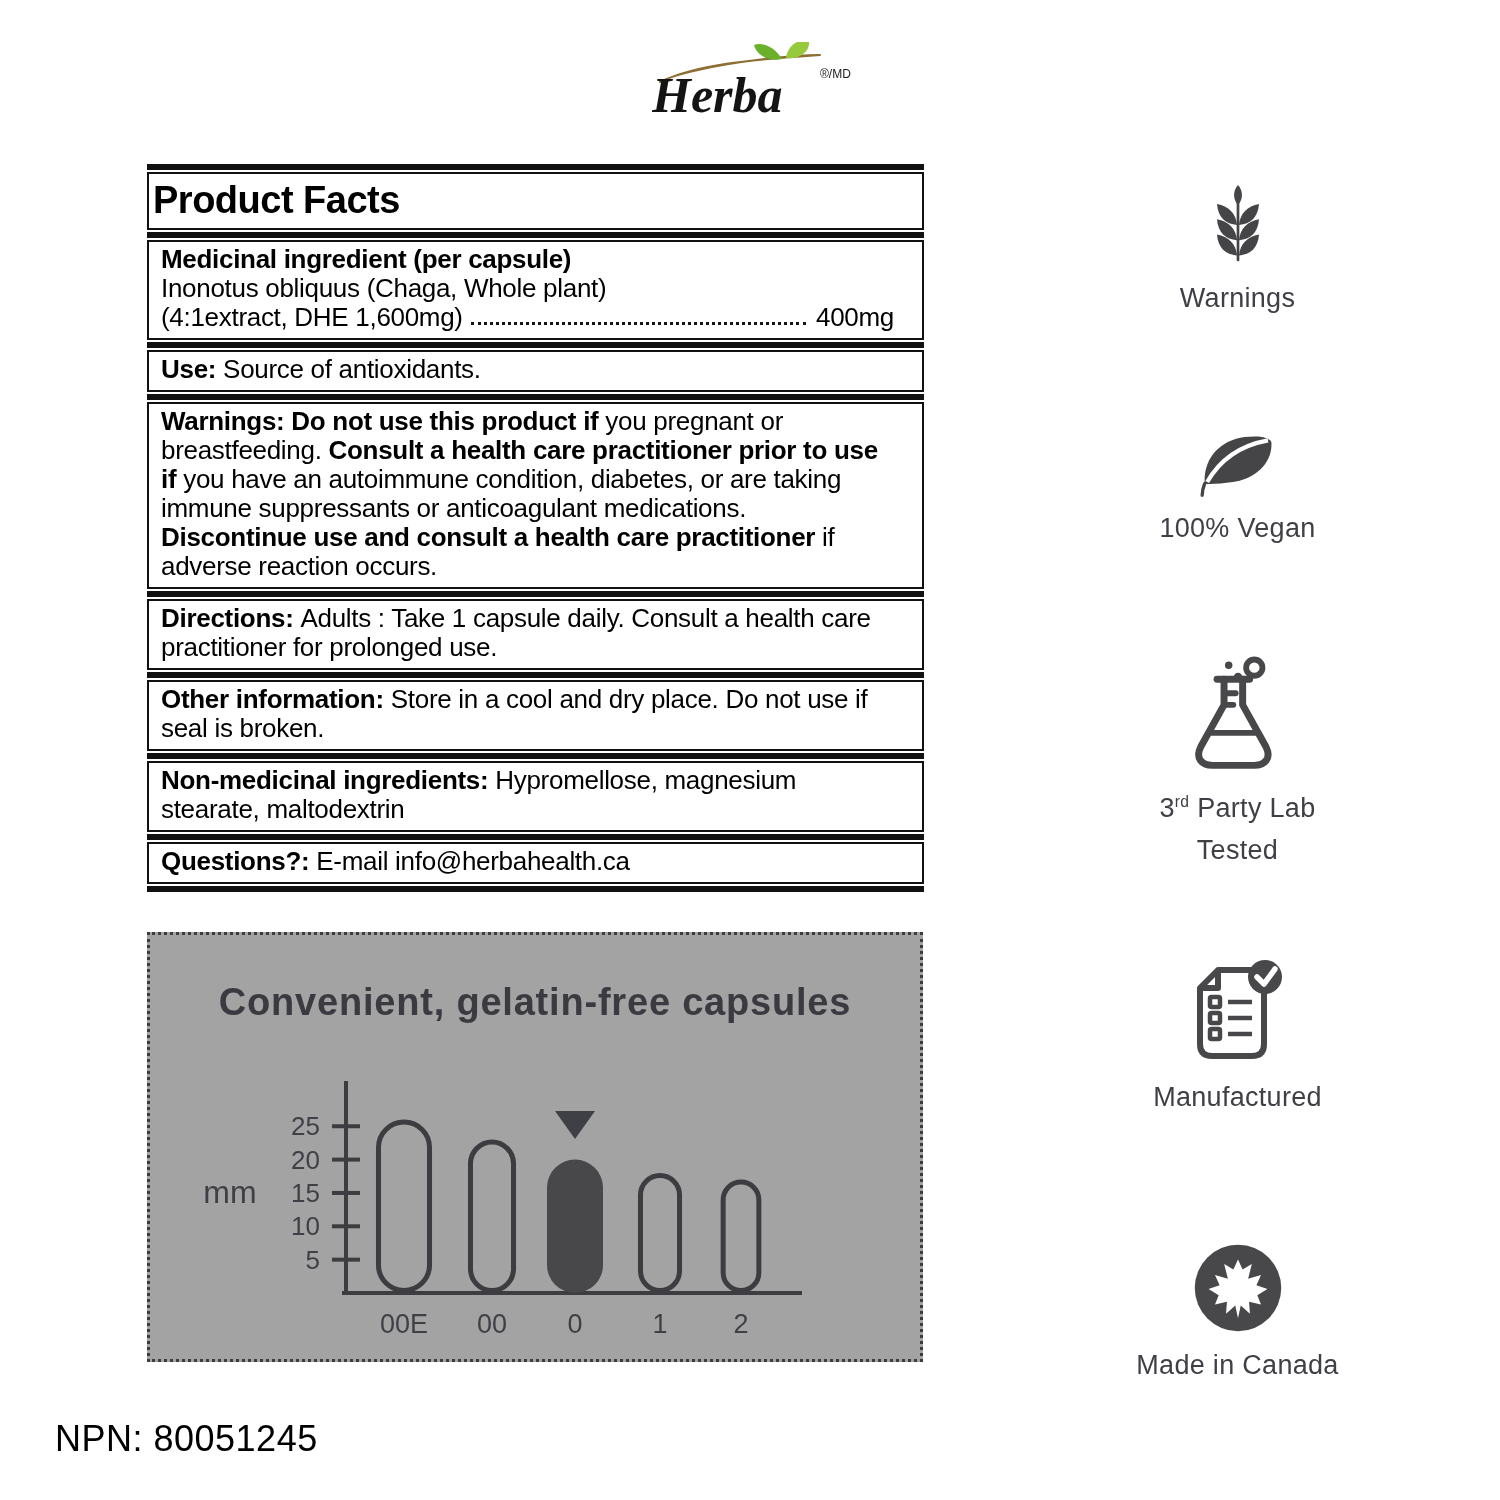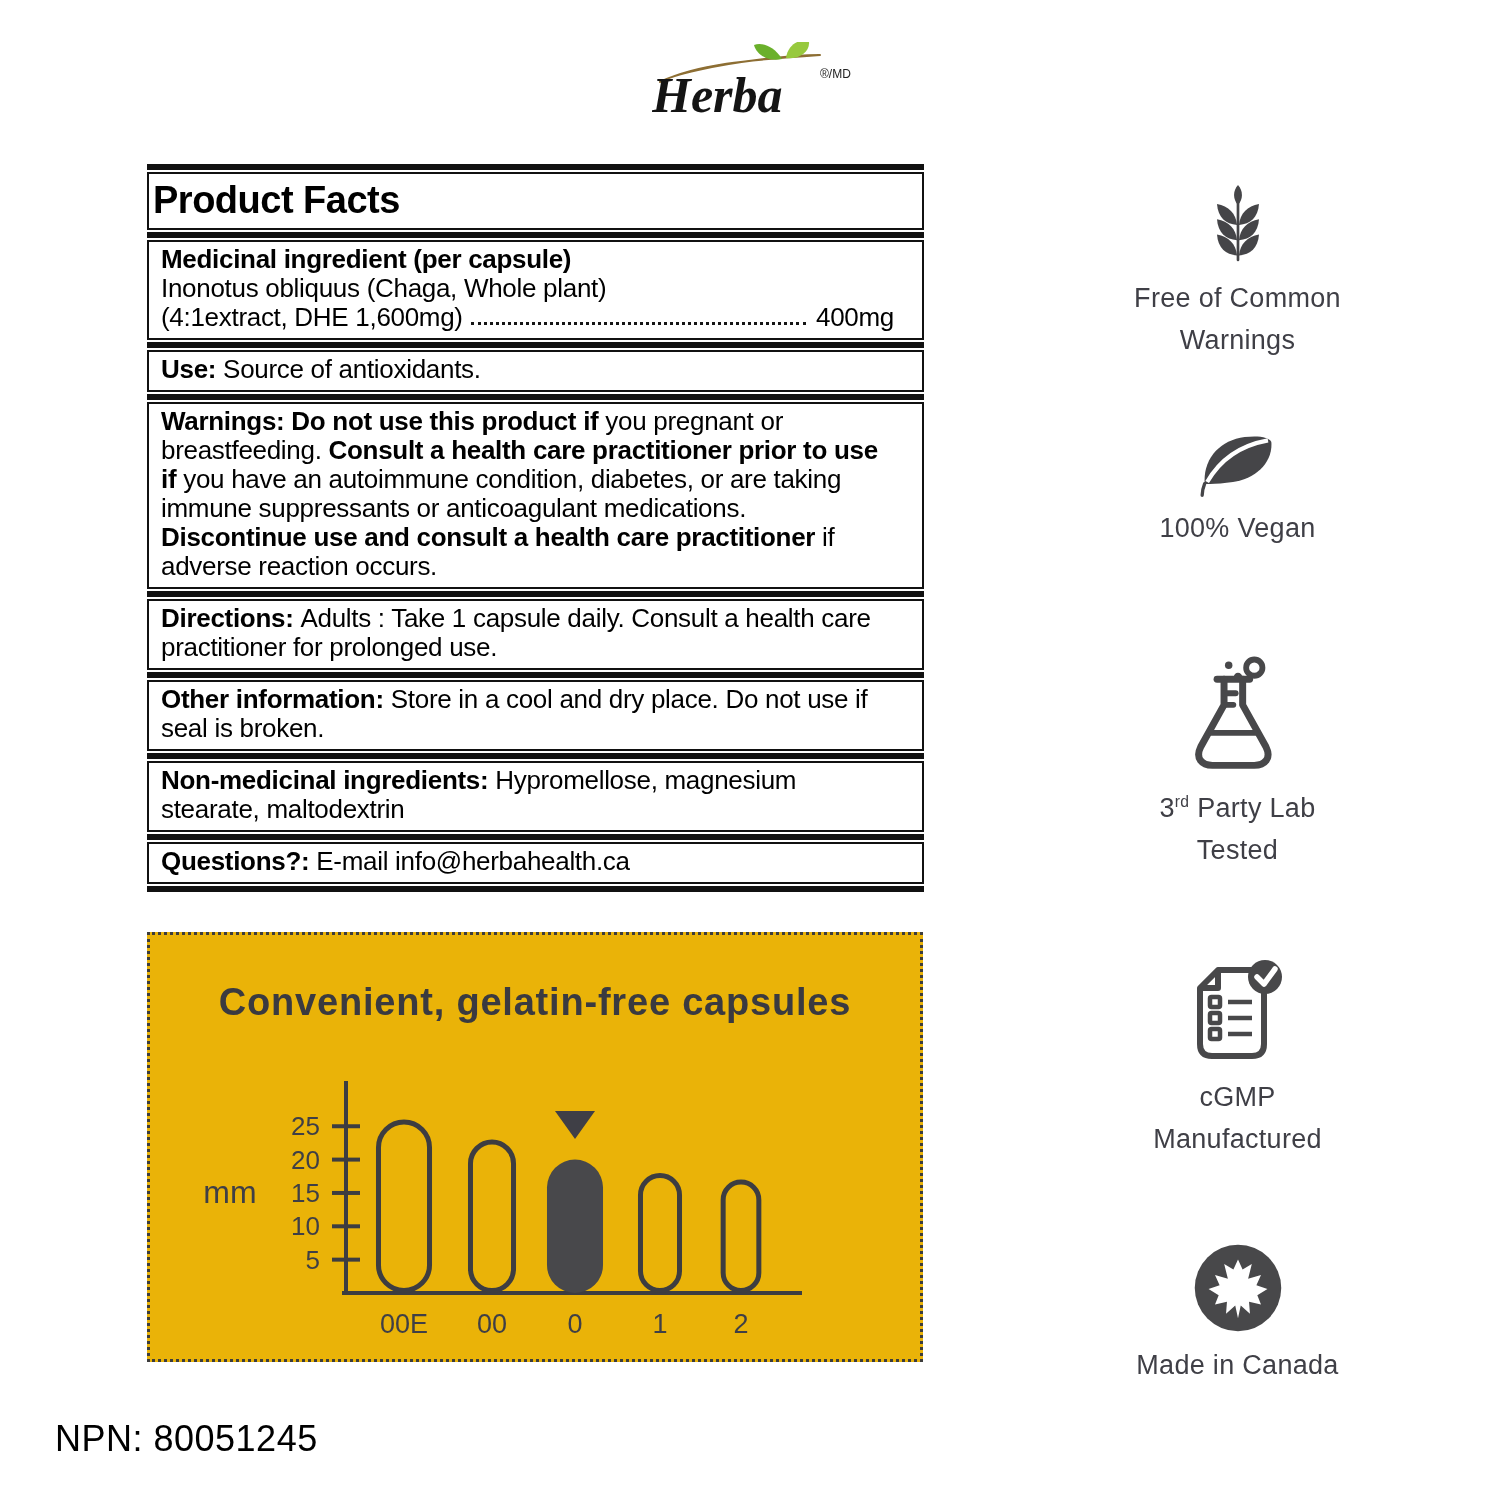--- a/index.html
+++ b/index.html
@@ -25,21 +25,21 @@
   
   .badge{position:absolute;left:1065px;width:345px;text-align:center;}
   .badge svg{display:block;margin:0 auto;}
   .badge-label{margin-top:10px;font-size:27px;line-height:42px;color:#3f3f46;
                letter-spacing:0.3px;}
   .badge-label sup{font-size:58%;line-height:0;}
   .ln{display:block;}
 
   
   .dash-box{position:absolute;left:147px;top:932px;width:770px;height:424px;
-            border:3px dotted #3c3c3c;background:#eab308;}
+            border:3px dotted #3c3c3c;background:#a3a3a3;}
   .panel-title{margin-top:46px;text-align:center;font-size:38px;font-weight:800;
                letter-spacing:0.8px;color:#3a3a40;}
   #capsule-chart{position:absolute;left:0;top:0;}
   #capsule-chart text{font-family:"Liberation Sans",sans-serif;}
 
   
   .npn{position:absolute;left:55px;top:1418px;font-size:36px;color:#000000;
        letter-spacing:0.5px;}
 </style>
 </head>
@@ -95,21 +95,20 @@
     <path d="M30 2 C35.5 8 35.5 17 30 23 C24.5 17 24.5 8 30 2 Z"></path>
     <rect x="28.6" y="16" width="2.8" height="66" rx="1.4"></rect>
     <path d="M29 44 C17 43 9 36 8 22 C20 24 28 32 29 44 Z"></path>
     <path d="M31 44 C43 43 51 36 52 22 C40 24 32 32 31 44 Z"></path>
     <path d="M29 60 C17 59 9 52 8 38 C20 40 28 48 29 60 Z"></path>
     <path d="M31 60 C43 59 51 52 52 38 C40 40 32 48 31 60 Z"></path>
     <path d="M29 76 C17 75 9 68 8 54 C20 56 28 64 29 76 Z"></path>
     <path d="M31 76 C43 75 51 68 52 54 C40 56 32 64 31 76 Z"></path>
   </svg>
   <div class="badge-label">
-      <span class="ln"><span>Free of Common</span></span>
       <span class="ln"><span>Warnings</span></span>
     </div>
 </div>
 
 <div class="badge" style="top:432px">
   <svg viewBox="0 0 96 78" width="80" height="65">
     <path d="M8 62 C6 32 26 10 56 6 C72 4 86 6 88 12 C90 36 70 56 42 60 C28 62 14 63 8 62 Z" fill="#454548"></path>
     <path d="M11 60 C27 32 51 16 84 10" fill="none" stroke="#ffffff" stroke-width="5"></path>
     <path d="M8 62 C6 67 5 72 5 76" fill="none" stroke="#454548" stroke-width="4" stroke-linecap="round"></path>
   </svg>
@@ -142,21 +141,20 @@
     <rect x="22" y="41" width="10" height="10" rx="1.5" fill="none" stroke="#48484a" stroke-width="4.5"></rect>
     <line x1="40" y1="46" x2="64" y2="46" stroke="#48484a" stroke-width="4.5"></line>
     <rect x="22" y="57" width="10" height="10" rx="1.5" fill="none" stroke="#48484a" stroke-width="4.5"></rect>
     <line x1="40" y1="62" x2="64" y2="62" stroke="#48484a" stroke-width="4.5"></line>
     <rect x="22" y="73" width="10" height="10" rx="1.5" fill="none" stroke="#48484a" stroke-width="4.5"></rect>
     <line x1="40" y1="78" x2="64" y2="78" stroke="#48484a" stroke-width="4.5"></line>
     <circle cx="77" cy="21" r="17" fill="#48484a"></circle>
     <path d="M69 21 L76 28 L87 13" fill="none" stroke="#ffffff" stroke-width="5.5" stroke-linecap="round" stroke-linejoin="round"></path>
   </svg>
   <div class="badge-label">
-      <span class="ln"><span>cGMP</span></span>
       <span class="ln"><span>Manufactured</span></span>
     </div>
 </div>
 
 <div class="badge" style="top:1242px">
   <svg viewBox="-50 -50 100 100" width="92" height="92">
     <circle cx="0" cy="0" r="47" fill="#48484a"></circle>
     <path d="M0 -31 L5 -20 L15 -26 L11 -10 L25 -14 L20 -3 L32 1 L21 8 L25 18 L12 15 L13 28 L3 19
              L0 33 L-3 19 L-13 28 L-12 15 L-25 18 L-21 8 L-32 1 L-20 -3 L-25 -14 L-11 -10
              L-15 -26 L-5 -20 Z" fill="#ffffff"></path>

